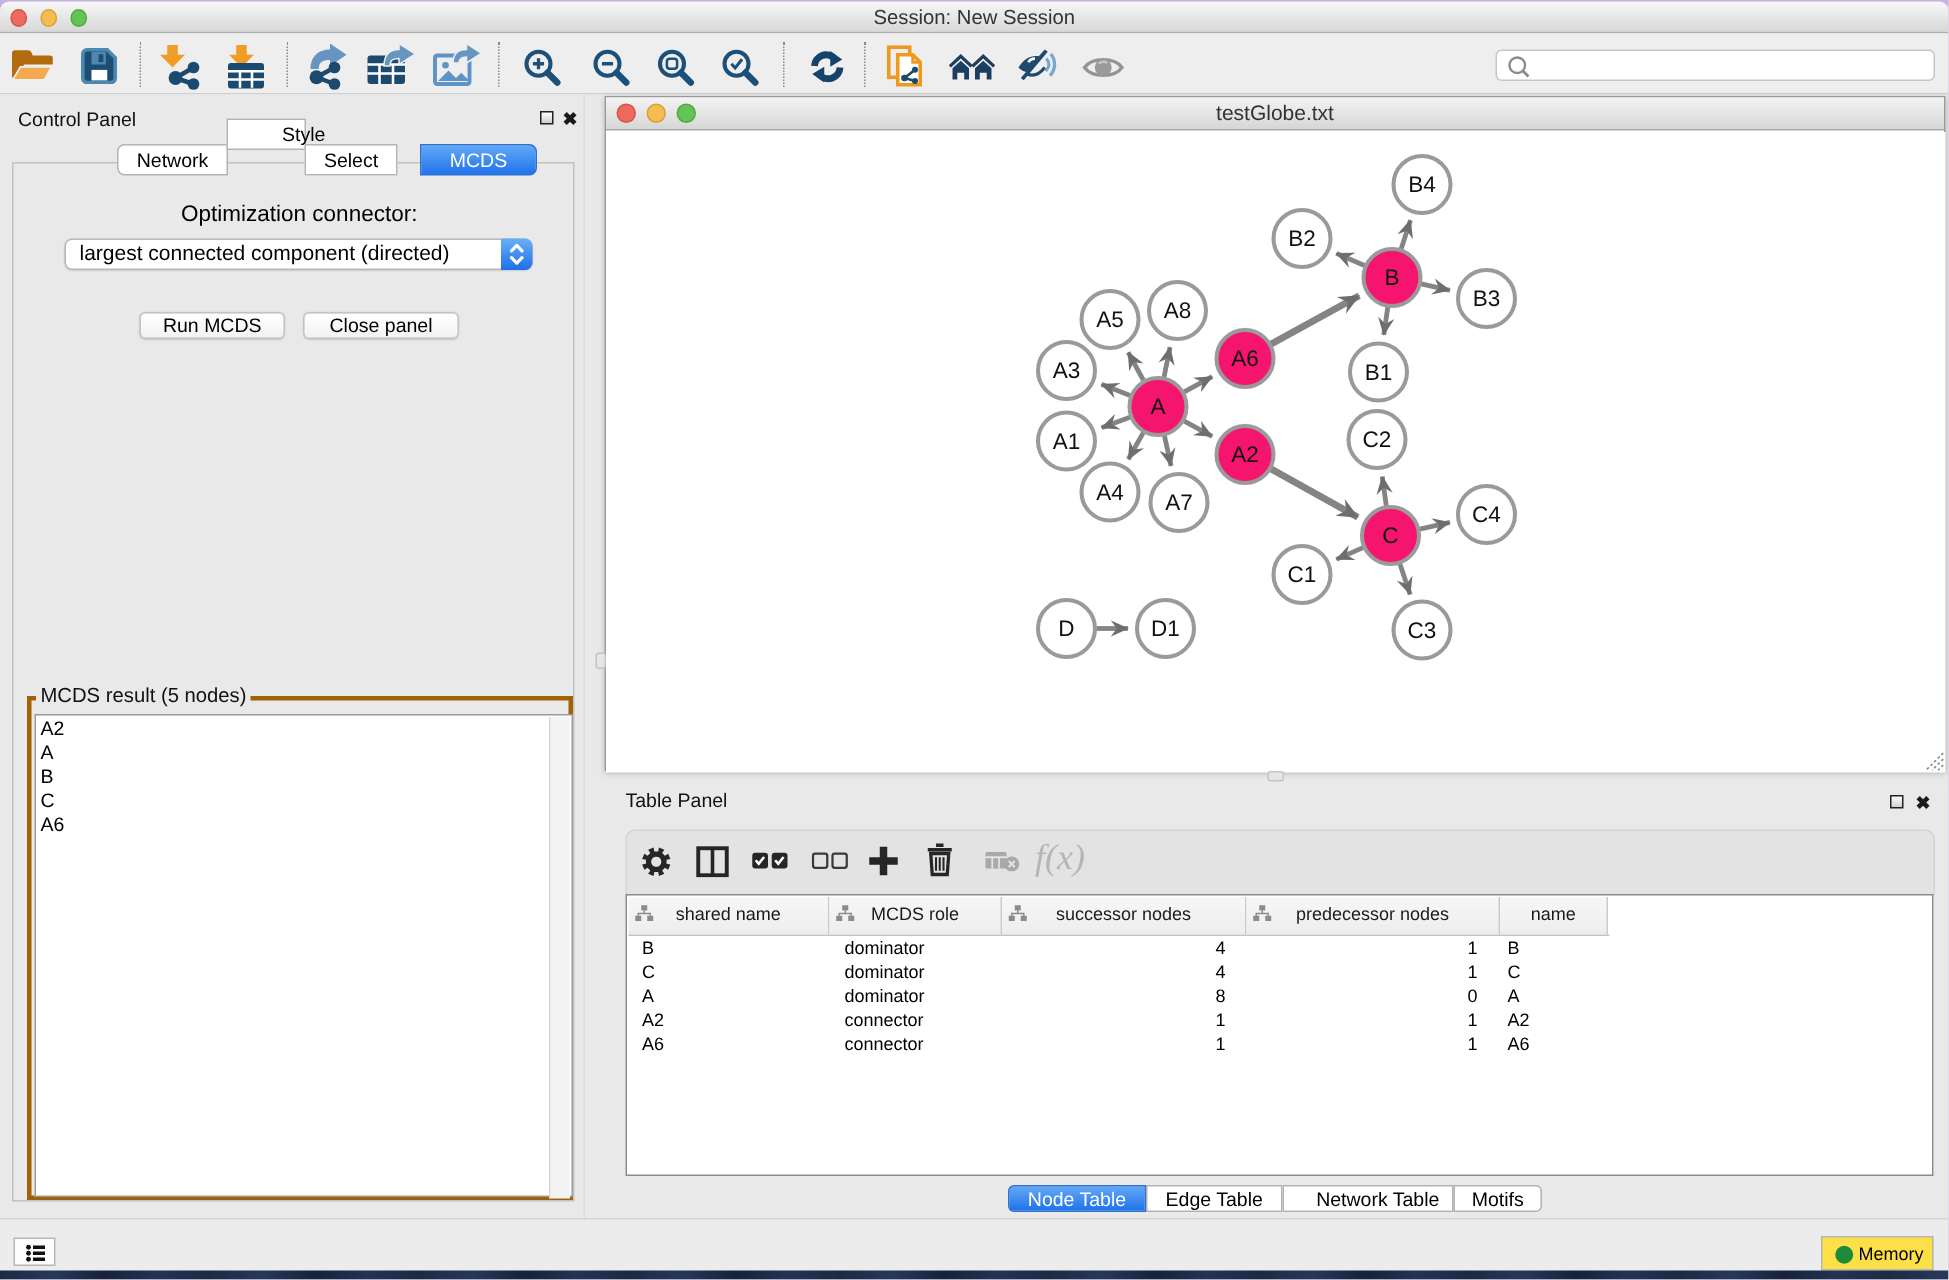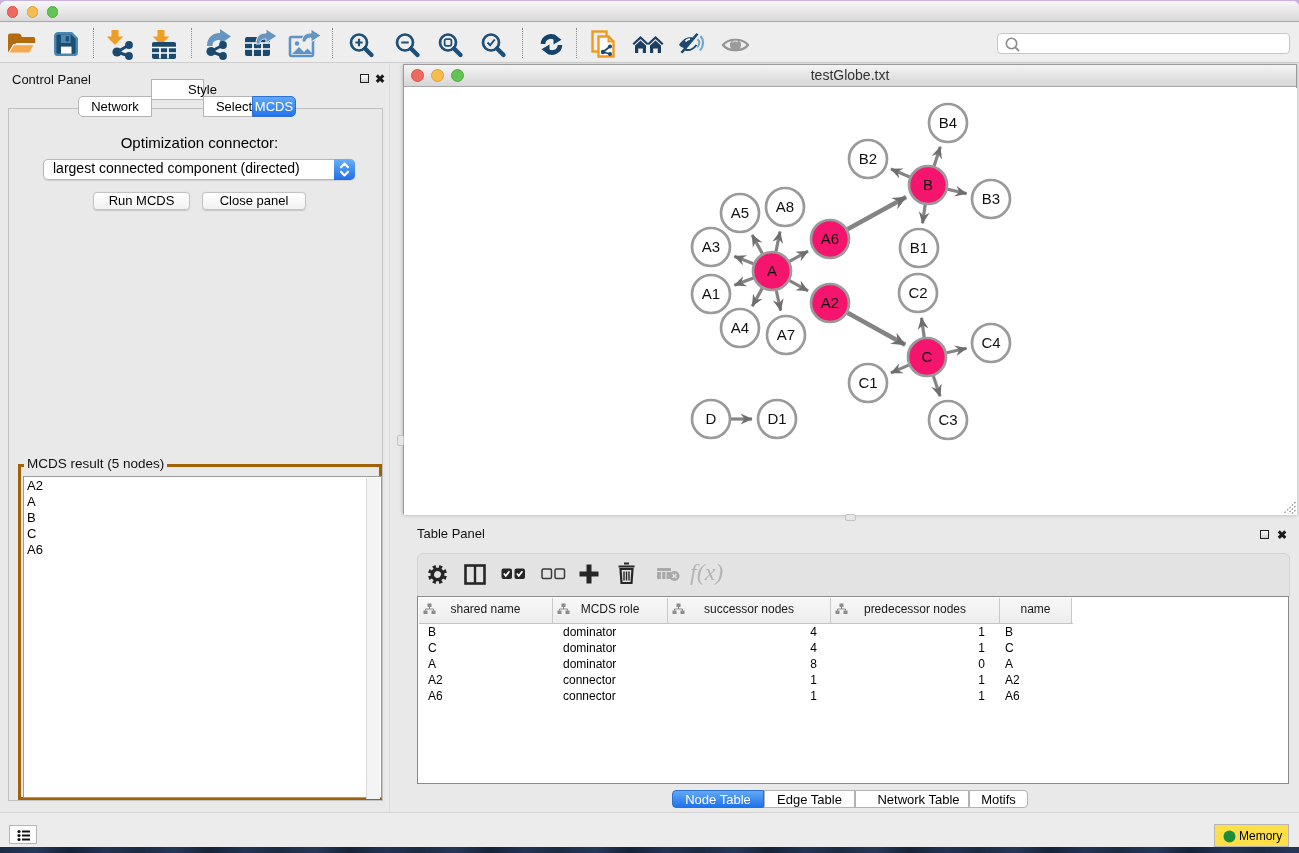--- a/index.html
+++ b/index.html
@@ -17,21 +17,21 @@
 #searchbox{position:absolute;left:997px;top:10px;width:293px;height:21px;background:#fff;border:1px solid #c6c6c6;border-radius:4px;}
 #main{position:absolute;left:0;top:62px;width:1299px;height:750px;background:#e9e9e9;}
 
 #cp{position:absolute;left:0;top:0;width:390px;height:750px;background:#e9e9e9;border-right:1px solid #dcdcdc;}
 .phead{font-size:13px;color:#111;}
 .sqicon{position:absolute;width:9px;height:9px;border:1.6px solid #222;background:linear-gradient(#fff,#cfcfcf);}
 .xicon{position:absolute;font-size:12px;font-weight:bold;color:#1a1a1a;line-height:10px;}
 .tab{position:absolute;z-index:3;height:21px;background:#fff;border:1px solid #b4b4b4;font-size:13px;color:#000;text-align:center;line-height:19px;}
 .tabsel{background:linear-gradient(#61a8f6,#2274ec);color:#fff;border-color:#2b71d4;}
 #cpbody{position:absolute;left:8px;top:45px;width:375px;height:693px;border:1px solid #c2c2c2;background:#e9e9e9;}
-.btn{position:absolute;height:18px;background:linear-gradient(#ffffff,#f2f2f2);border:1px solid #c3c3c3;border-radius:4px;font-size:13px;color:#000;text-align:center;line-height:16px;box-shadow:0 0.5px 1px rgba(0,0,0,0.15);}
+.btn{position:absolute;height:18px;background:linear-gradient(#ffffff,#f2f2f2);border:1px solid #c3c3c3;border-radius:4px;font-size:13px;color:#000;text-align:center;line-height:16px;box-shadow:0 0.5px 1px rgba(0,0,0,0.15);margin-top:16px;}
 #combo{position:absolute;left:34px;top:50px;width:312px;height:21px;background:#fff;border:1px solid #b9b9b9;border-radius:5px;box-shadow:0 0.5px 1px rgba(0,0,0,0.12);}
 #combobtn{position:absolute;right:-1px;top:-1px;width:21px;height:21px;background:linear-gradient(#6ab0f8,#1d6fe8);border-radius:0 5px 5px 0;}
 #grpbox{position:absolute;left:9px;top:355px;width:364px;height:336px;border:3px solid #a16207;}
 #grplabel{position:absolute;left:3px;top:-11px;background:#e9e9e9;padding:0 3px;font-size:13.5px;color:#111;}
 #mlist{position:absolute;left:2px;top:9px;width:359px;height:322px;background:#fff;border:1px solid #9a9a9a;font-size:13px;color:#000;line-height:16px;padding:1px 0 0 3px;}
 #mscroll{position:absolute;right:1px;top:1px;width:14px;height:321px;background:#f4f4f4;border-left:1px solid #d8d8d8;}
 
 #netwin{position:absolute;left:403px;top:1px;width:894px;height:450px;background:#fff;border:1px solid #9a9a9a;box-shadow:0 1px 4px rgba(0,0,0,0.25);}
 #nettitle{position:absolute;left:0;top:0;width:100%;height:22px;background:linear-gradient(#f4f4f4,#d6d6d6);border-bottom:1px solid #a8a8a8;}
 #nettitle .t1{left:7px;background:#ee6a5f;border:1px solid #d5544c;}
@@ -56,20 +56,21 @@
 #membtn{position:absolute;left:1214px;top:11px;width:75px;height:23px;background:#fde047;border:1px solid #b5b5b5;font-size:12px;color:#000;}
 #wall{position:absolute;left:0;top:846px;width:1299px;height:7px;background:repeating-linear-gradient(90deg,#1b2a44 0px,#26385a 35px,#16223a 70px,#223354 105px,#1b2a44 140px);}
 svg{display:block;}
 </style></head>
 <body>
 <div id="app">
 <div id="titlebar">
       <div class="tl t1"></div>
       <div class="tl t2"></div>
       <div class="tl t3"></div>
+      <div id="titletext">Session: New Session</div>
     </div>
 
 <div id="toolbar">
 <div class="tsep" style="left:93px"></div>
       <div class="tsep" style="left:191px"></div>
       <div class="tsep" style="left:332px"></div>
       <div class="tsep" style="left:522px"></div>
       <div class="tsep" style="left:576px"></div>
 <svg class="tbi" style="left:7px;top:9px" width="29" height="23">
         <path d="M1 19 V3.5 Q1 1.5 3 1.5 h8.5 q2 0 2.6 1.6 l0.7 1.9 h11.5 q1.9 0 1.9 1.9 V11 h-19 l-7.5 9.5 z" fill="#b36b10"></path>
@@ -177,21 +178,21 @@
 </div>
 
 <div id="main">
 <div id="cp">
 <div class="phead" style="position:absolute;left:12px;top:9px">Control Panel</div>
 <div class="sqicon" style="left:360px;top:11px"></div>
 <div class="xicon" style="left:375px;top:11px">✖</div>
 <div class="tab" style="left:78px;top:33px;width:74px;border-radius:5px 0 0 5px;">Network</div>
 <div class="tab" style="left:151px;top:16px;width:53px;padding-left:36px;">Style</div>
 <div class="tab" style="left:203px;top:33px;width:62px;">Select</div>
-<div class="tab tabsel" style="left:252px;top:33px;width:44px;border-radius:0 5px 5px 0;">MCDS</div>
+<div class="tab tabsel" style="left:280px;top:33px;width:78px;border-radius:0 5px 5px 0;">MCDS</div>
 <div id="cpbody">
 <div style="position:absolute;left:4px;top:25px;width:100%;text-align:center;font-size:15px;color:#000;">Optimization connector:</div>
 <div id="combo">
             <span style="position:absolute;left:9px;top:0px;font-size:14px;color:#000;">largest connected component (directed)</span>
 <div id="combobtn">
               <svg width="21" height="21">
                 <path d="M7 8.2 l3.5-3.6 l3.5 3.6 M7 12.8 l3.5 3.6 l3.5-3.6" stroke="#fff" stroke-width="2.1" fill="none" stroke-linecap="round" stroke-linejoin="round"></path>
               </svg>
             </div>
           </div>

